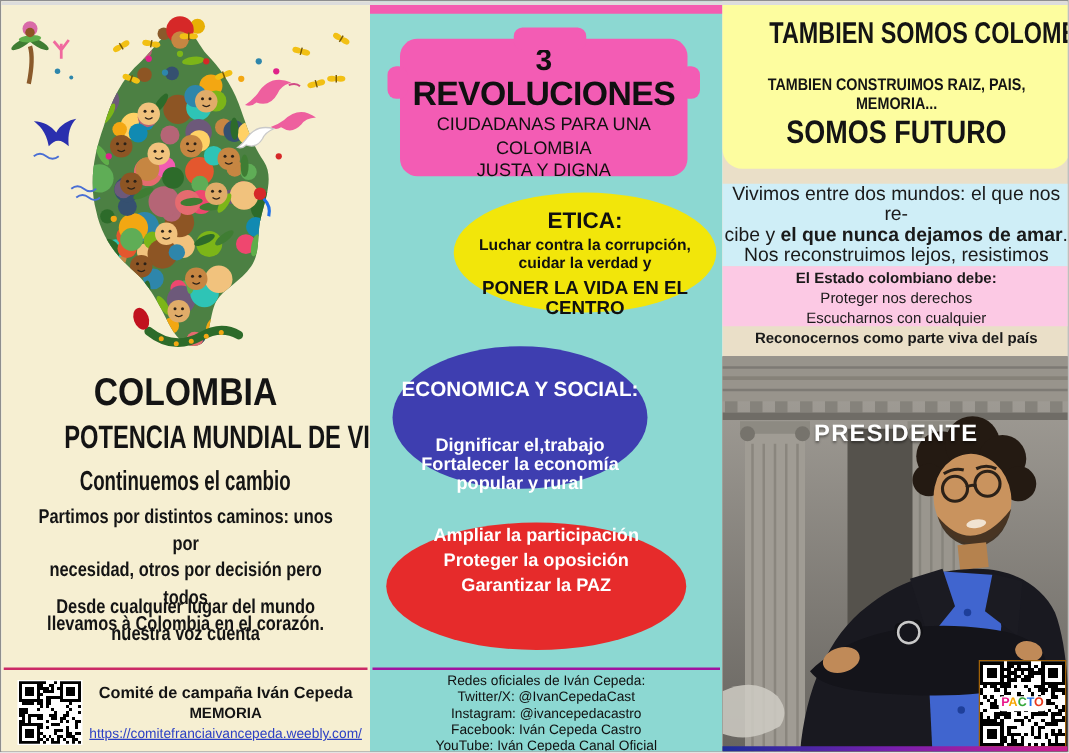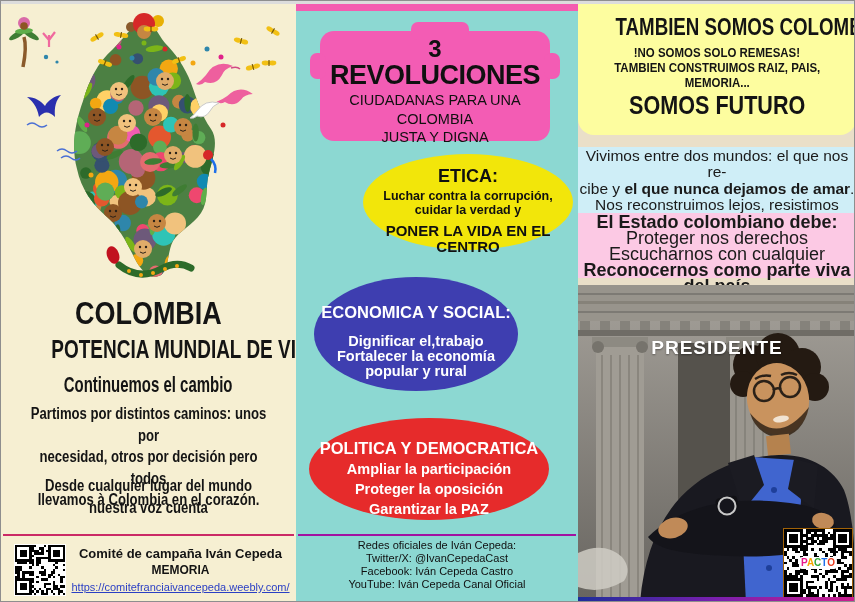--- a/index.html
+++ b/index.html
@@ -51,39 +51,39 @@
   .plq-title{font-size:27px;font-weight:800;letter-spacing:-.5px;line-height:1.05;}
   .plq-line{font-size:14.5px;font-weight:400;margin-top:4px;line-height:1;}
   .ellipse{position:absolute;border-radius:50%;text-align:center;}
   .el-etica{left:67px;top:153px;width:210px;height:96px;background:#f2e60a;color:#101010;}
   .el-econ{left:18px;top:276px;width:204px;height:114px;background:#3e3eb0;color:#ffffff;}
   .el-poli{left:13px;top:417px;width:240px;height:102px;background:#e62b2b;color:#ffffff;}
   .et-title{font-size:18px;font-weight:800;padding-top:12px;}
   .et-body{font-size:12.5px;font-weight:700;line-height:1.1;margin:3px auto 0;width:175px;}
   .et-emph{font-size:15px;font-weight:800;line-height:1.1;margin:5px auto 0;width:185px;}
   .ec-title{font-size:16.5px;font-weight:800;padding-top:26px;}
-  .ec-body{font-size:14.5px;font-weight:700;line-height:1.05;margin:12px auto 0;width:195px;}
+  .ec-body{font-size:14.5px;font-weight:700;line-height:1.05;margin:28px auto 0;width:195px;}
   .po-title{font-size:16.5px;font-weight:800;padding-top:21px;}
   .po-line{font-size:14.5px;font-weight:700;margin-top:4px;line-height:1.1;}
   .m-footer{position:absolute;left:0;right:0;top:538px;text-align:center;color:#101010;
             font-size:11px;line-height:13px;}
 
   
   .r-header{position:absolute;left:0;top:3px;width:278px;height:131px;background:#fdfd9f;
             border-radius:0 0 16px 16px;text-align:center;color:#141414;font-weight:900;}
   .r-h-title{position:absolute;top:9px;width:100%;font-size:24px;}
   .r-h-title .cond{transform:scaleX(.78);}
   .r-h-s{position:absolute;width:100%;font-size:13.5px;}
   .r-h-s .cond{transform:scaleX(.85);}
   .r-h-l1{top:41px;}.r-h-l2{top:56px;}.r-h-l3{top:71px;}
   .r-h-l4{position:absolute;top:86px;width:100%;font-size:26px;}
   .r-h-l4 .cond{transform:scaleX(.83);}
   .r-box{position:absolute;left:0;width:278px;text-align:center;color:#1a1a1a;}
   .r-cyan{top:146px;height:66px;background:#cfeef7;font-size:15.5px;line-height:16.4px;padding-top:1px;}
-  .r-pink{top:212px;height:65px;background:#fcc9e4;font-size:18px;line-height:16px;padding-top:1px;}
+  .r-pink{top:212px;height:48px;background:#fcc9e4;font-size:12px;line-height:16px;padding-top:1px;}
   .bold{font-weight:700;}
   .r-photo{position:absolute;left:0;top:284px;width:278px;height:318px;background:#6e6b66;}
   .ph-name{position:absolute;top:12px;width:100%;text-align:center;color:#ffffff;font-weight:700;
            font-size:34px;letter-spacing:.5px;text-shadow:0 1px 2px rgba(0,0,0,.4);}
   .ph-name .cond{transform:scaleX(.92);}
   .ph-role{position:absolute;top:52px;width:100%;text-align:center;color:#ffffff;font-weight:700;
            font-size:19px;letter-spacing:1px;text-shadow:0 1px 2px rgba(0,0,0,.4);}
   .qr-right-wrap{position:absolute;right:3px;top:243px;width:70px;height:70px;background:#a16207;padding:1px;z-index:4;}
   .qr-logo{position:absolute;left:50%;top:50%;transform:translate(-50%,-50%);background:#ffffff;
            border-radius:3px;padding:0 2px;font-size:10px;font-weight:800;letter-spacing:0;line-height:12px;z-index:5;}
@@ -545,40 +545,39 @@
       <div class="et-body">Luchar contra la corrupción, cuidar la verdad y</div>
       <div class="et-emph">PONER LA VIDA EN EL CENTRO</div>
     </div>
 
     <div class="ellipse el-econ">
       <div class="ec-title">ECONOMICA Y SOCIAL:</div>
       <div class="ec-body">Dignificar el,trabajo Fortalecer la economía popular y rural</div>
     </div>
 
     <div class="ellipse el-poli">
-      <div class="po-title">POLITICA Y DEMOCRATICA</div>
       <div class="po-line">Ampliar la participación</div>
       <div class="po-line">Proteger la oposición</div>
       <div class="po-line">Garantizar la PAZ</div>
     </div>
 
     <div class="divider m-div"></div>
 
     <div class="m-footer">
       <div>Redes oficiales de Iván Cepeda:</div>
       <div>Twitter/X: @IvanCepedaCast</div>
+      <div>Instagram: @ivancepedacastro</div>
       <div>Facebook: Iván Cepeda Castro</div>
       <div>YouTube: Iván Cepeda Canal Oficial</div>
     </div>
   </div>
 
   <div class="col col-right">
     <div class="r-header">
       <div class="r-h-title"><span class="cond">TAMBIEN SOMOS COLOMBIA</span></div>
-      <div class="r-h-s r-h-l1"><span class="cond">!NO SOMOS SOLO REMESAS!</span></div>
       <div class="r-h-s r-h-l2"><span class="cond">TAMBIEN CONSTRUIMOS RAIZ, PAIS,</span></div>
       <div class="r-h-s r-h-l3"><span class="cond">MEMORIA...</span></div>
       <div class="r-h-l4"><span class="cond">SOMOS FUTURO</span></div>
     </div>
 
     <div class="r-box r-cyan">
       <div>Vivimos entre dos mundos: el que nos re-</div>
       <div><span>cibe y </span><span class="bold">el que nunca dejamos de amar</span><span>.</span></div>
       <div>Nos reconstruimos lejos, resistimos soña-</div>
       <div>mos... sin perder la raíz.</div>

